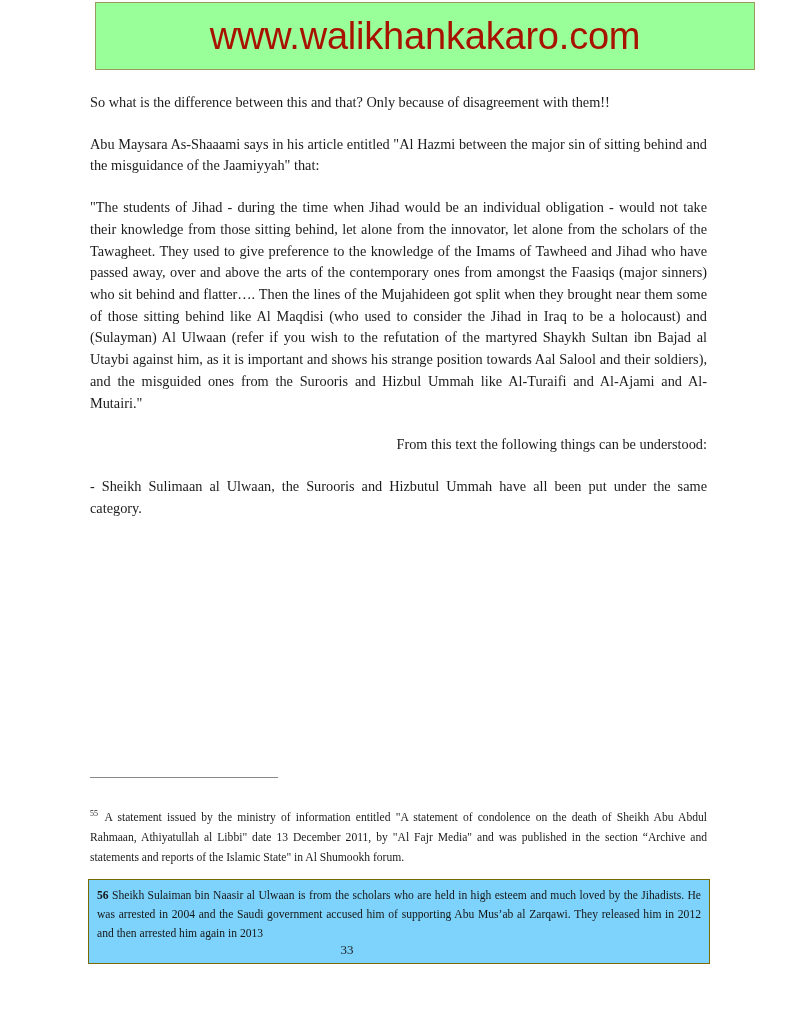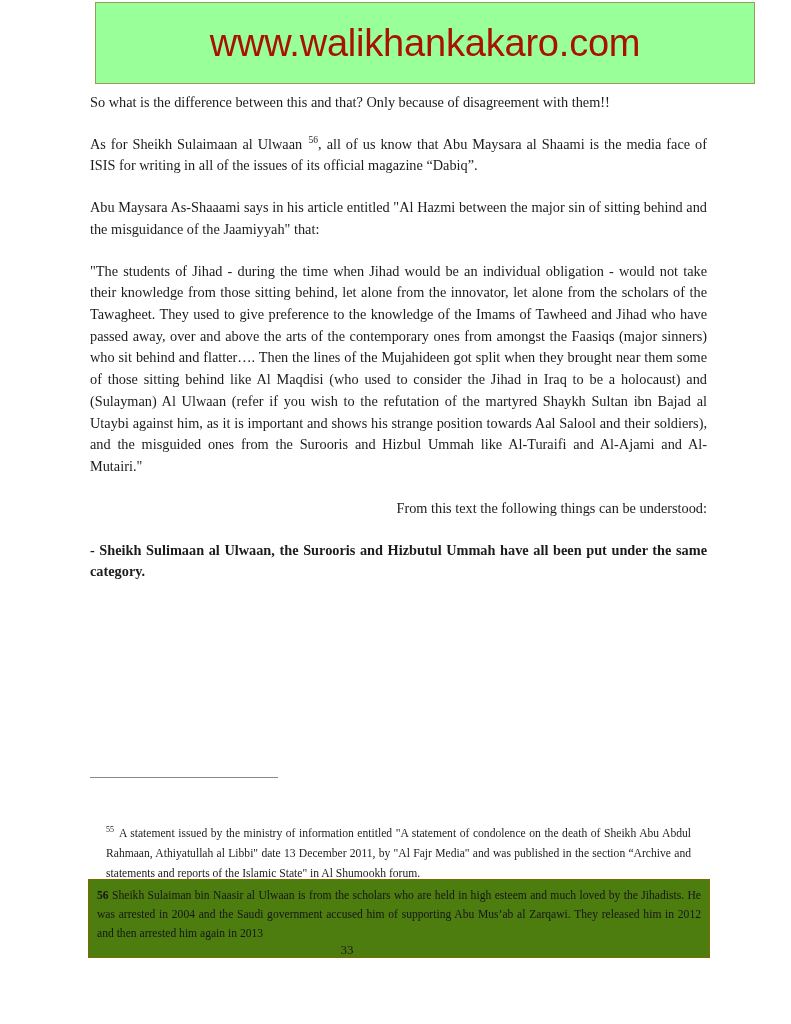--- a/index.html
+++ b/index.html
@@ -16,21 +16,21 @@
     color: #1b1b1b;
     position: relative;
   }
 
   
   .banner {
     position: absolute;
     left: 95px;
     top: 2px;
     width: 660px;
-    height: 82px;
+    height: 68px;
     background: #99ff99;
     border: 1px solid #9a9a5e;
     box-sizing: border-box;
     display: flex;
     align-items: center;
     justify-content: center;
   }
   .banner-text {
     font-family: "Liberation Sans", "DejaVu Sans", sans-serif;
     font-size: 38px;
@@ -49,21 +49,21 @@
   }
 
   p.para {
     margin: 0 0 20px 0;
     font-size: 14.3px;
     line-height: 1.52;
     text-align: justify;
     text-justify: inter-word;
     hyphens: none;
   }
-  p.para:last-child { margin-bottom: 4px; font-weight: bold; }
+  p.para:last-child { margin-bottom: 4px; }
 
   p.para.noindent { text-align: right; }
 
   sup.fn {
     font-size: 9.5px;
     vertical-align: super;
     line-height: 0;
     padding-left: 1.5px;
   }
 
@@ -78,44 +78,44 @@
   }
 
   .footnotes {
     position: absolute;
     left: 90px;
     top: 808px;
     width: 617px;
   }
 
   p.footnote {
-    margin: 16px;
+    margin: 0;
     font-size: 11.6px;
     line-height: 1.72;
     text-align: justify;
     text-justify: inter-word;
   }
 
   sup.fnmark {
     font-size: 8px;
     vertical-align: super;
     line-height: 0;
     padding-right: 2px;
   }
 
   
   .footnote-highlight {
     position: absolute;
     left: 88px;
     top: 879px;
     width: 622px;
     box-sizing: border-box;
-    background: #4d7c0f;
+    background: #7dd3fc;
     border: 1.3px solid #7a6a00;
-    padding: 6px 8px 13px 8px;
+    padding: 6px 8px 19px 8px;
   }
   .footnote-highlight p {
     margin: 0;
     font-size: 11.6px;
     line-height: 1.66;
     text-align: justify;
     text-justify: inter-word;
     color: #161616;
   }
   .fn-num {
@@ -139,21 +139,20 @@
 <div class="banner">
   <span class="banner-text">www.walikhankakaro.com</span>
 </div>
 
 <div class="page-body">
 
 
 
   <p class="para"><span>So what is the difference between this and that? Only because of disagreement with them!!</span></p>
 
-  <p class="para"><span>As for Sheikh Sulaimaan al Ulwaan </span><sup class="fn">56</sup><span>, all of us know that Abu Maysara al Shaami is the media face of ISIS for writing in all of the issues of its official magazine “Dabiq”.</span></p>
 
   <p class="para"><span>Abu Maysara As-Shaaami says in his article entitled "Al Hazmi between the major sin of sitting behind and the misguidance of the Jaamiyyah" that:</span></p>
 
   <p class="para"><span>"The students of Jihad - during the time when Jihad would be an individual obligation - would not take their knowledge from those sitting behind, let alone from the innovator, let alone from the scholars of the Tawagheet. They used to give preference to the knowledge of the Imams of Tawheed and Jihad who have passed away, over and above the arts of the contemporary ones from amongst the Faasiqs (major sinners) who sit behind and flatter…. Then the lines of the Mujahideen got split when they brought near them some of those sitting behind like Al Maqdisi (who used to consider the Jihad in Iraq to be a holocaust) and (Sulayman) Al Ulwaan (refer if you wish to the refutation of the martyred Shaykh Sultan ibn Bajad al Utaybi against him, as it is important and shows his strange position towards Aal Salool and their soldiers), and the misguided ones from the Surooris and Hizbul Ummah like Al-Turaifi and Al-Ajami and Al-Mutairi."</span></p>
 
   <p class="para noindent"><span>From this text the following things can be understood:</span></p>
 
 
 
   <p class="para"><span>- Sheikh Sulimaan al Ulwaan, the Surooris and Hizbutul Ummah have all been put under the same category.</span></p>

